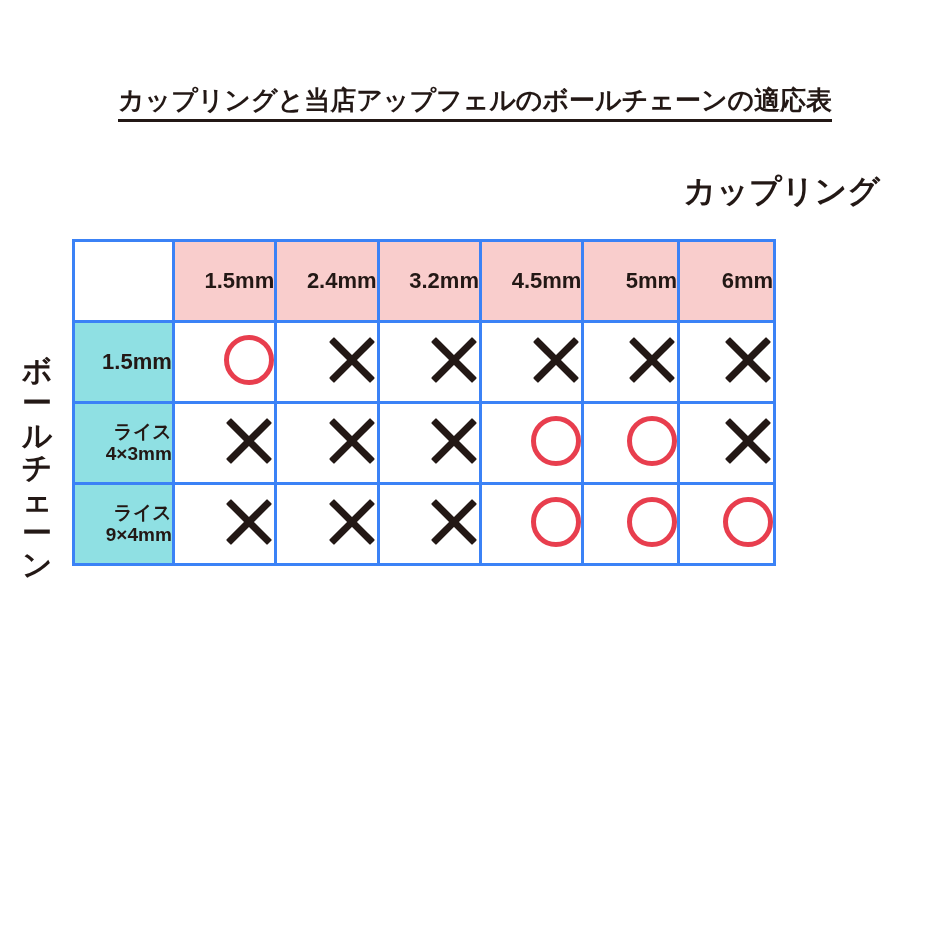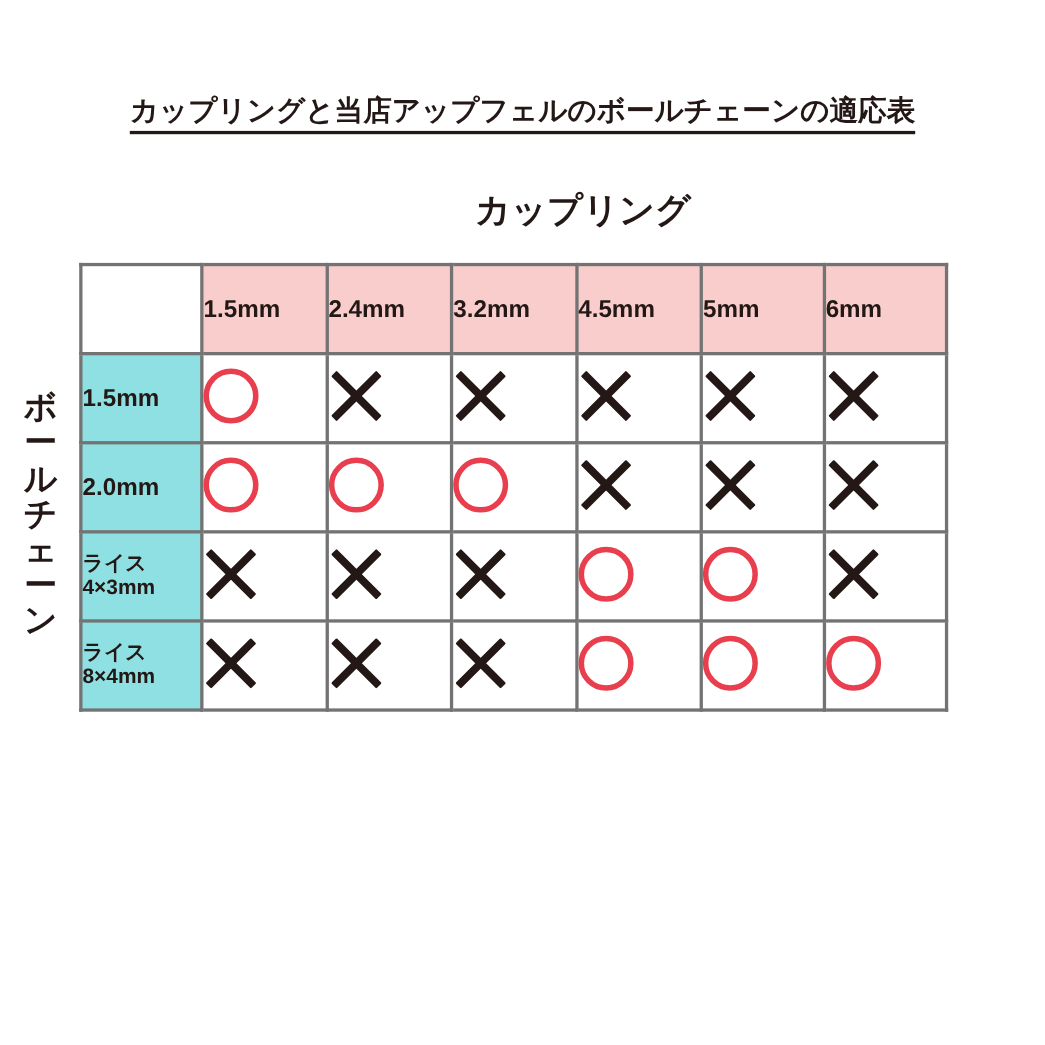--- a/index.html
+++ b/index.html
@@ -9,21 +9,21 @@
   body {
     width: 950px;
     height: 950px;
     background: #ffffff;
     font-family: "Liberation Sans", "DejaVu Sans", sans-serif;
     color: #231815;
     overflow: hidden;
   }
   #page {
     position: relative;
-    width: 862px;
+    width: 776px;
     height: 950px;
     box-sizing: border-box;
     padding-left: 16px;
   }
 
   
   .title {
     position: absolute;
     top: 84px;
     left: 0;
@@ -40,21 +40,21 @@
     padding-bottom: 2px;
     line-height: 1.25;
   }
 
   
   .col-heading {
     position: absolute;
     top: 170px;
     left: 180px;
     width: 700px;
-    text-align: center;
+    text-align: right;
     font-size: 32px;
     font-weight: bold;
     color: #231815;
   }
 
   
   .row-heading {
     position: absolute;
     top: 355px;
     left: 14px;
@@ -75,24 +75,24 @@
     position: absolute;
     top: 239px;
     left: 72px;
   }
   table.matrix {
     border-collapse: collapse;
     table-layout: fixed;
   }
   table.matrix td,
   table.matrix th {
-    border: 3px solid #737373;
+    border: 3px solid #3b82f6;
     padding: 0;
     margin: 0;
-    text-align: left;
+    text-align: right;
     vertical-align: middle;
     background: #ffffff;
   }
   
   .corner-cell {
     width: 112px;
     height: 78px;
   }
   
   .col-head {
@@ -197,50 +197,39 @@
             <span class="rh-line">1.5mm</span>
           </td>
           <td class="cell"><span class="mark mark-circle" id="m-0-0"></span></td>
           <td class="cell"><span class="mark mark-cross" id="m-0-1"></span></td>
           <td class="cell"><span class="mark mark-cross" id="m-0-2"></span></td>
           <td class="cell"><span class="mark mark-cross" id="m-0-3"></span></td>
           <td class="cell"><span class="mark mark-cross" id="m-0-4"></span></td>
           <td class="cell"><span class="mark mark-cross" id="m-0-5"></span></td>
         </tr>
 
-        <tr>
-          <td class="row-head">
-            <span class="rh-line">2.0mm</span>
-          </td>
-          <td class="cell"><span class="mark mark-circle" id="m-1-0"></span></td>
-          <td class="cell"><span class="mark mark-circle" id="m-1-1"></span></td>
-          <td class="cell"><span class="mark mark-circle" id="m-1-2"></span></td>
-          <td class="cell"><span class="mark mark-cross" id="m-1-3"></span></td>
-          <td class="cell"><span class="mark mark-cross" id="m-1-4"></span></td>
-          <td class="cell"><span class="mark mark-cross" id="m-1-5"></span></td>
-        </tr>
 
 
         <tr>
           <td class="row-head two-line">
             <span class="rh-line">ライス</span>
             <span class="rh-line">4×3mm</span>
           </td>
           <td class="cell"><span class="mark mark-cross" id="m-3-0"></span></td>
           <td class="cell"><span class="mark mark-cross" id="m-3-1"></span></td>
           <td class="cell"><span class="mark mark-cross" id="m-3-2"></span></td>
           <td class="cell"><span class="mark mark-circle" id="m-3-3"></span></td>
           <td class="cell"><span class="mark mark-circle" id="m-3-4"></span></td>
           <td class="cell"><span class="mark mark-cross" id="m-3-5"></span></td>
         </tr>
 
         <tr>
           <td class="row-head two-line">
             <span class="rh-line">ライス</span>
-            <span class="rh-line">8×4mm</span>
+            <span class="rh-line">9×4mm</span>
           </td>
           <td class="cell"><span class="mark mark-cross" id="m-4-0"></span></td>
           <td class="cell"><span class="mark mark-cross" id="m-4-1"></span></td>
           <td class="cell"><span class="mark mark-cross" id="m-4-2"></span></td>
           <td class="cell"><span class="mark mark-circle" id="m-4-3"></span></td>
           <td class="cell"><span class="mark mark-circle" id="m-4-4"></span></td>
           <td class="cell"><span class="mark mark-circle" id="m-4-5"></span></td>
         </tr>
       </tbody>
     </table>

